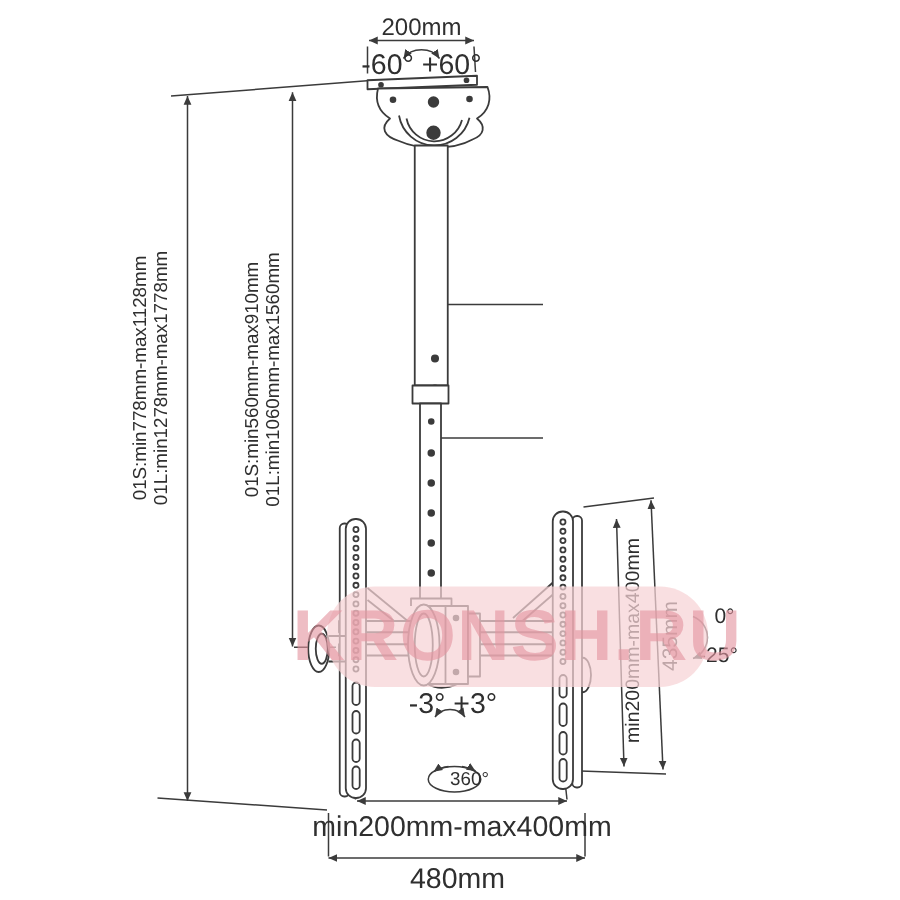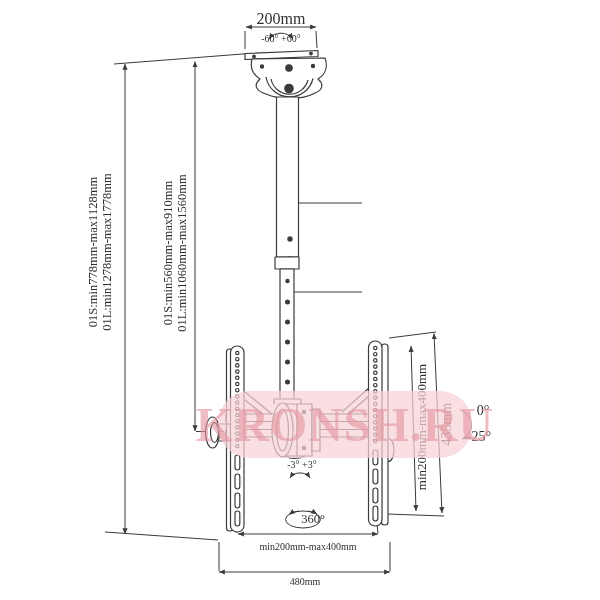--- a/index.html
+++ b/index.html
@@ -1,27 +1,27 @@
 <!DOCTYPE html>
 <html><head>
 <meta charset="utf-8">
 <style>
   html,body{margin:0;padding:0;background:#fff;}
   .stage{
     position:relative;width:600px;height:600px;background:#fff;overflow:hidden;
-    font-family:Liberation Serif, serif;color:#2f2f2f;
+    font-family:Liberation Sans, sans-serif;color:#2f2f2f;
   }
   .stage svg{position:absolute;left:0;top:0;}
   .label{
     position:absolute;white-space:nowrap;text-align:center;
     color:#2f2f2f;line-height:1.12;
   }
   .vlabel{transform:rotate(-90deg);}
   .f16{font-size:16px;}
-  .f15{font-size:10px;}
+  .f15{font-size:19px;}
   .f14{font-size:14px;}
   .f13{font-size:13px;}
   .f12{font-size:12.5px;}
   .watermark{
     position:absolute;left:218px;top:391px;width:254px;height:67px;
     background:rgba(246,211,214,0.72);border-radius:32px;
     display:flex;align-items:center;justify-content:center;
     font-size:48px;font-weight:bold;letter-spacing:1px;
     color:rgba(228,148,160,0.62);z-index:5;
   }

